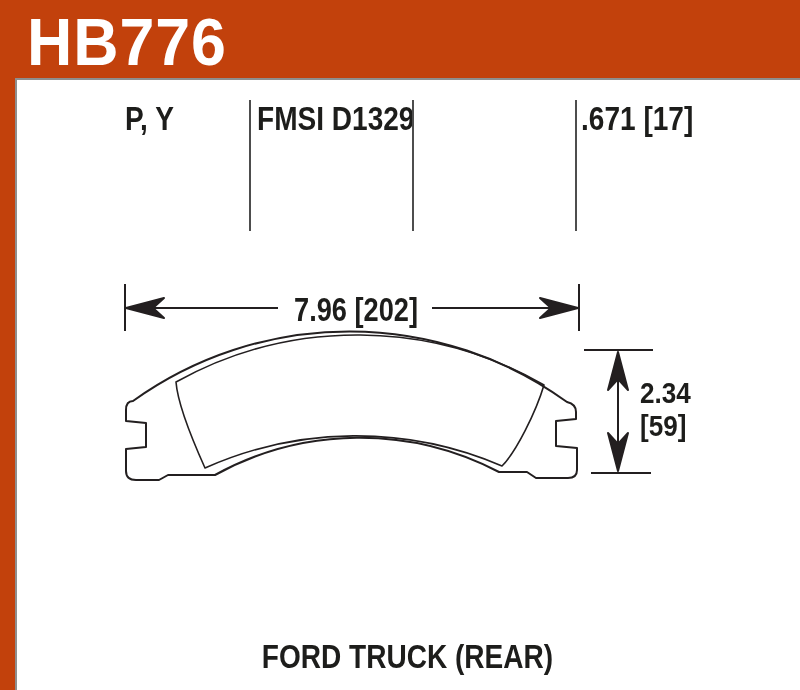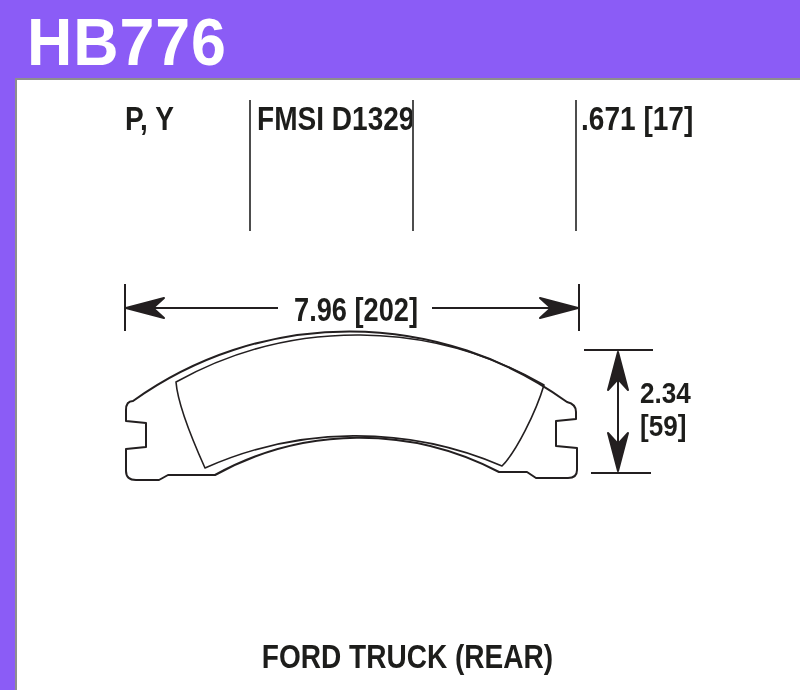--- a/index.html
+++ b/index.html
@@ -1,18 +1,18 @@
 <!DOCTYPE html>
 <html><head>
 <meta charset="utf-8">
 <style>
   html,body{margin:0;padding:0;background:#ffffff;}
   #stage{
     position:relative;width:800px;height:690px;overflow:hidden;
-    background:#8b5cf6;
+    background:#c2410c;
     font-family:"Liberation Sans",sans-serif;
   }
   
   .panel{
     position:absolute;left:15px;top:78px;right:0;bottom:0;
     background:#ffffff;
     border-top:2px solid #8e8e8e;
     border-left:2px solid #8e8e8e;
   }
   .part-number{

